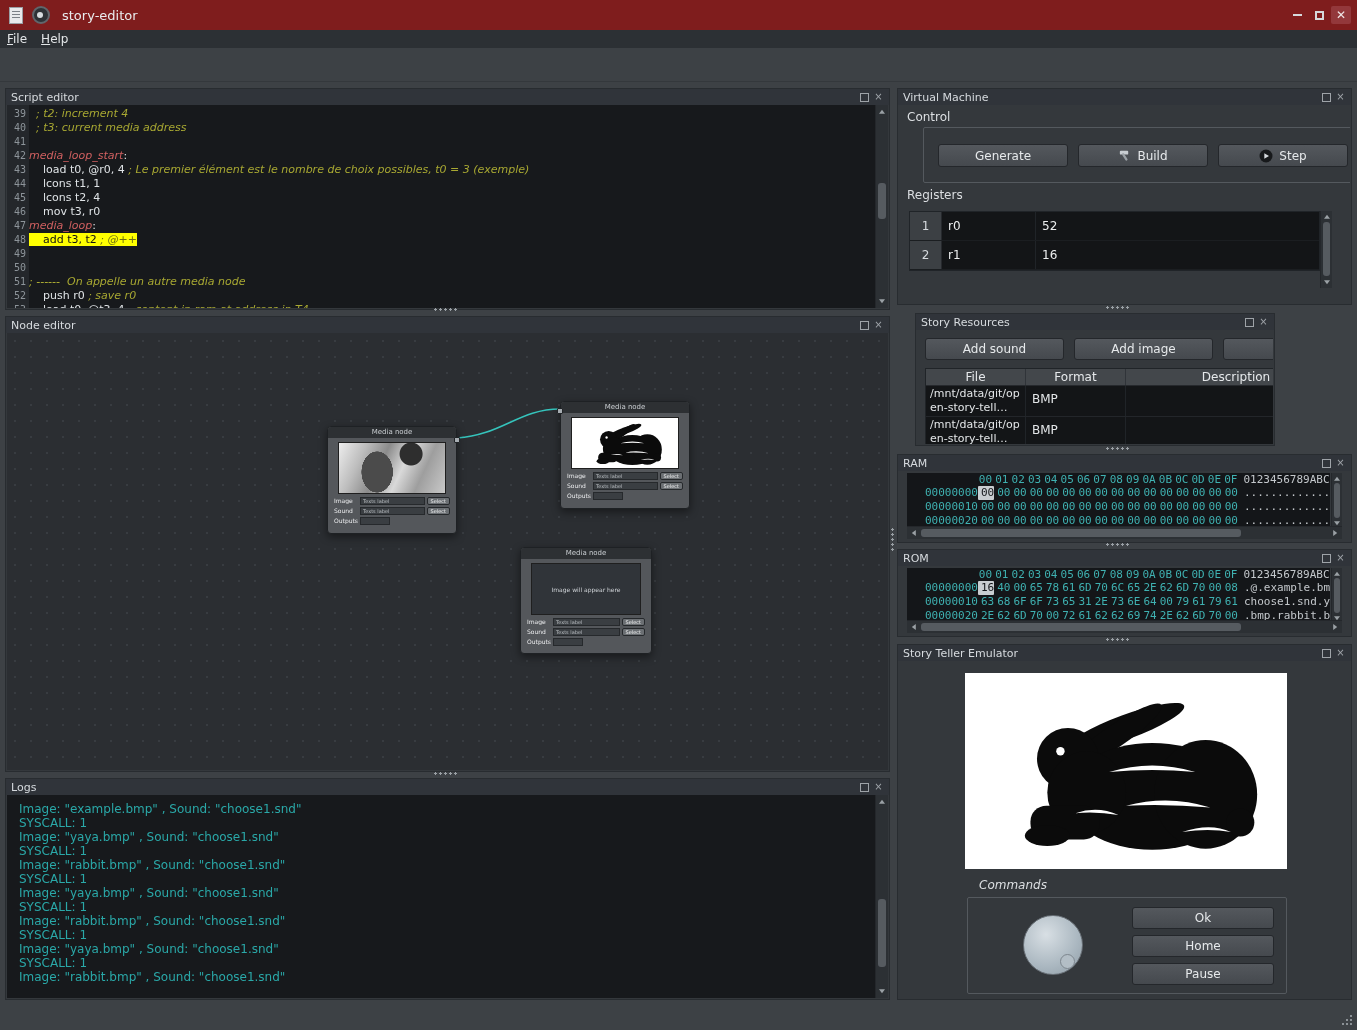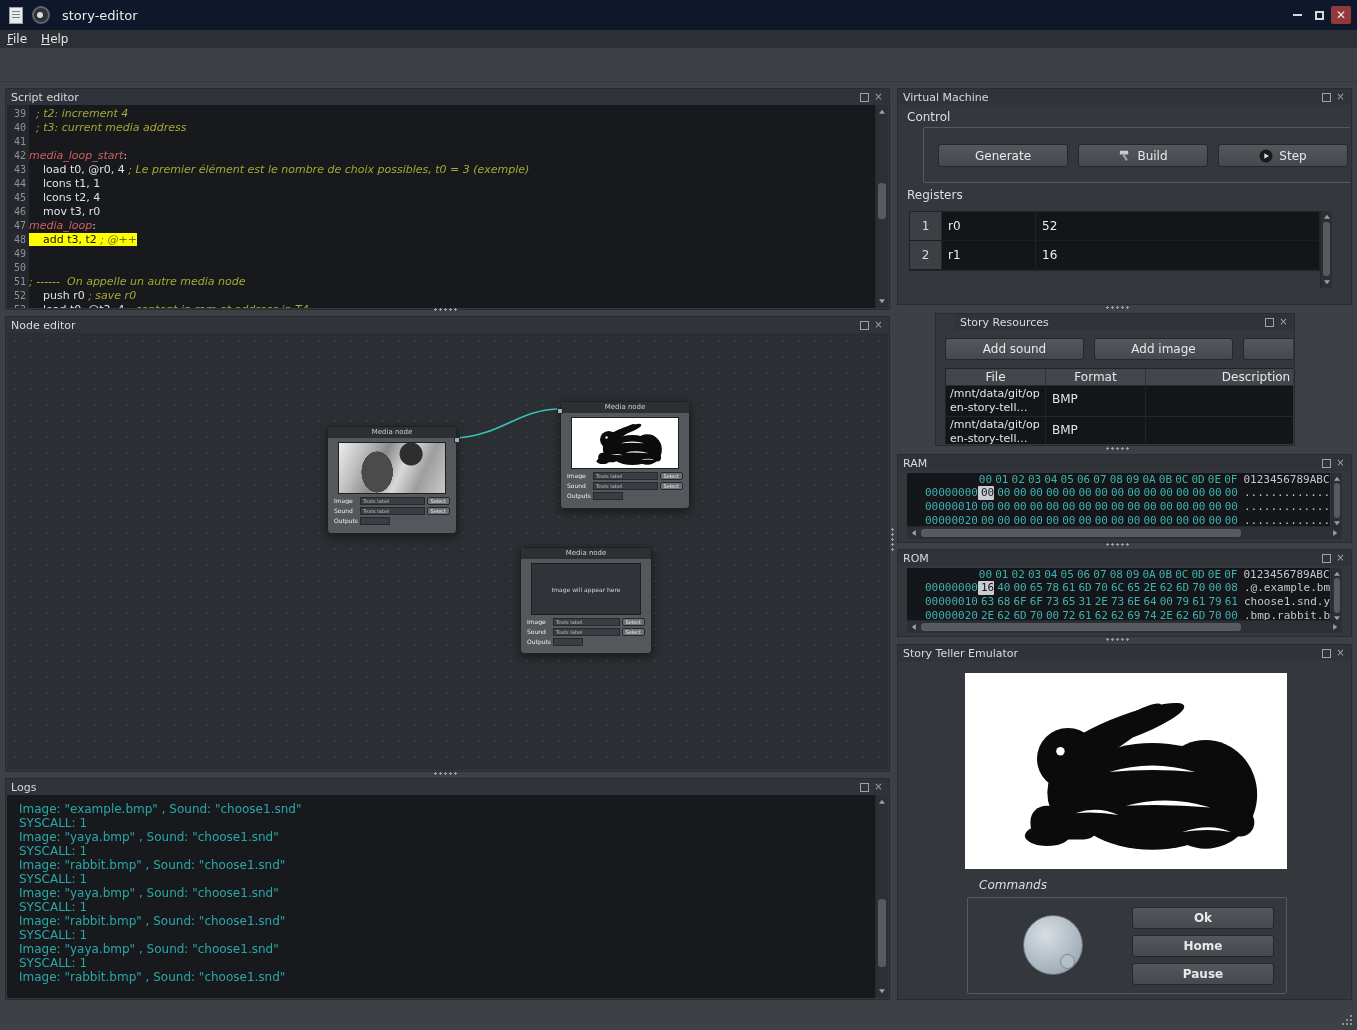--- a/index.html
+++ b/index.html
@@ -1,21 +1,21 @@
 <!DOCTYPE html>
 <html><head>
 <meta charset="utf-8">
 <style>
   * { box-sizing: border-box; margin: 0; padding: 0; }
   html,body { background:#3d4145; }
   body { font-family:"DejaVu Sans", sans-serif; }
   #app { position:relative; width:1357px; height:1030px; background:#3d4145; overflow:hidden; outline:1px solid #17191c; }
 
   
-  .titlebar { position:absolute; left:0; top:0; width:1357px; height:30px; background:#0f172a; display:flex; align-items:center; }
+  .titlebar { position:absolute; left:0; top:0; width:1357px; height:30px; background:#7f1d1d; display:flex; align-items:center; }
   .app-doc-icon { width:14px; height:17px; margin-left:9px; background:#e8eaec; border:1px solid #9aa0a5; position:relative; }
   .app-doc-icon::after { content:""; position:absolute; left:2px; top:3px; width:8px; height:9px;
      background:repeating-linear-gradient(#7b8187 0 1px, transparent 1px 3px); }
   .app-logo-icon { width:18px; height:18px; margin-left:9px; border-radius:50%; background:#2e3236; border:2px solid #60666c; position:relative; }
   .app-logo-icon::after { content:""; position:absolute; left:3px; top:4px; width:6px; height:6px; border-radius:50%; background:#d8dcdf; }
   .title-text { margin-left:12px; font-size:13px; color:#e9ebed; }
   .win-btns { margin-left:auto; margin-right:6px; display:flex; gap:2px; }
   .wbtn { width:20px; height:18px; display:flex; align-items:center; justify-content:center; }
   .wbtn-min i { display:block; width:9px; border-bottom:2px solid #d6d9dc; }
   .wbtn-max i { display:block; width:9px; height:9px; border:2px solid #d6d9dc; }
@@ -135,21 +135,21 @@
   .hexrow { display:flex; height:14px; line-height:14px;text-align:right; }
   .hexhead { height:13px; line-height:13px; }
   .hexaddr { width:80px; color:#3fb1b1; padding-left:18px; }
   .hexbyte { width:20px; color:#3fb1b1; }
   .hexbyte.sel { background:#c9cdd1; color:#14161a; border-radius:1px; }
   .hexascii { color:#c4c8cc; padding-left:6px; white-space:pre; overflow:hidden; }
 
   
   .emu-screen { position:absolute; left:66px; top:12px; width:322px; height:196px; background:#ffffff;
      display:flex; align-items:center; justify-content:center; }
-  .cmd-frame { position:absolute; left:68px; top:236px; width:320px; height:97px; border:1px solid #54595e; border-radius:2px;font-weight:bold; }
+  .cmd-frame { position:absolute; left:68px; top:236px; width:320px; height:97px; border:1px solid #54595e; border-radius:2px; }
   .knob { position:absolute; left:55px; top:17px; width:60px; height:60px; border-radius:50%;
      background:radial-gradient(circle at 38% 32%, #d8dfe4, #a9b6bf 62%, #8d9aa4); border:1px solid #686f76; }
   .knob-dot { position:absolute; left:36px; top:38px; width:15px; height:15px; border-radius:50%;
      background:#b3bec6; border:1px solid #7d868e; }
   .cmd-btn { position:absolute; left:164px; width:142px; height:22px; }
 
   .sizegrip { position:absolute; right:5px; bottom:5px; width:12px; height:12px; }
   .sizegrip::before { content:""; position:absolute; right:0; bottom:0; width:2px; height:2px; background:#8b9196;
      box-shadow:-4px 0 #8b9196, -8px 0 #8b9196, 0 -4px #8b9196, -4px -4px #8b9196, 0 -8px #8b9196; }
 </style>
@@ -414,21 +414,21 @@
           </div>
       </div>
       <div class="vsb" style="left:421px; top:106px; width:12px; height:77px;">
         <div class="sb-up" style="height:10px;"></div>
         <div class="sb-thumb" style="top:11px; height:54px;"></div>
         <div class="sb-down" style="height:10px;"></div>
       </div>
     </div>
   </div>
 
-  <div class="panel" style="left:935px; top:313px; width:360px; height:133px;padding-left:19px;">
+  <div class="panel" style="left:915px; top:313px; width:360px; height:133px;">
     <div class="phead">
       <span class="ph-title">Story Resources</span>
       <span class="ph-icons">
         <span class="ph-float"></span>
         <span class="ph-close">×</span>
       </span>
     </div>
     <div class="res-body">
       <div class="btn res-btn" style="left:8px;">
         <span>Add sound</span>

